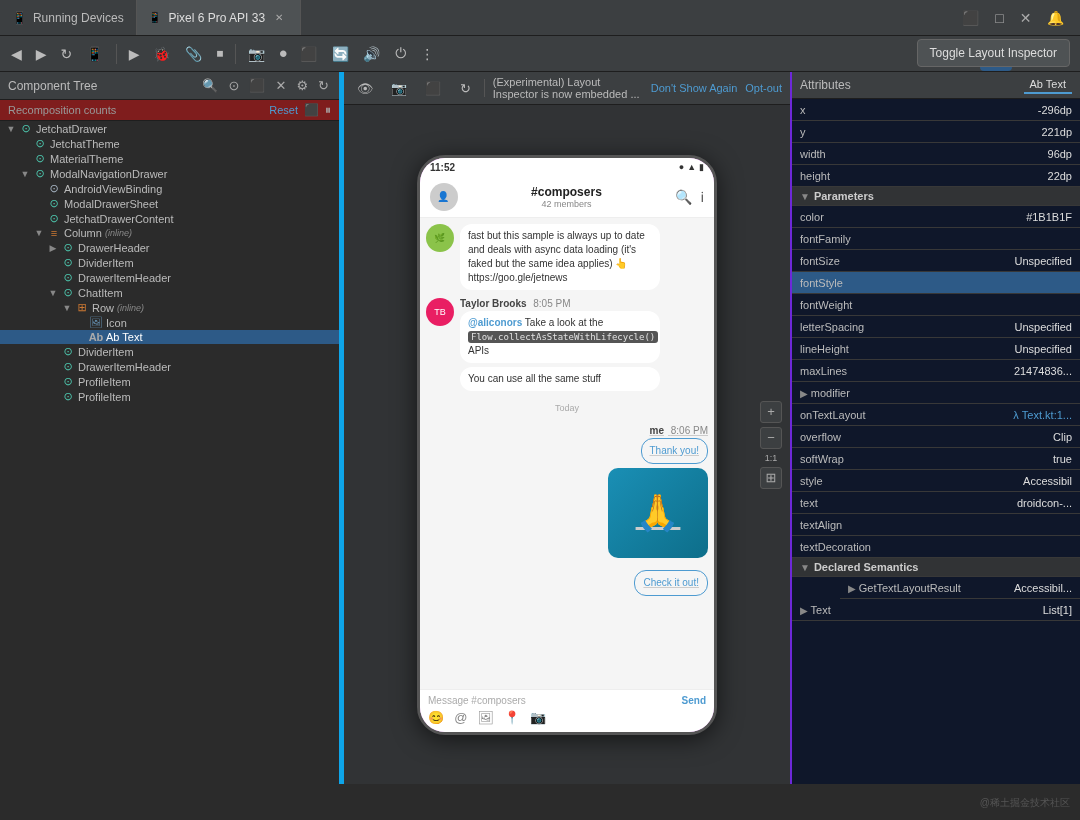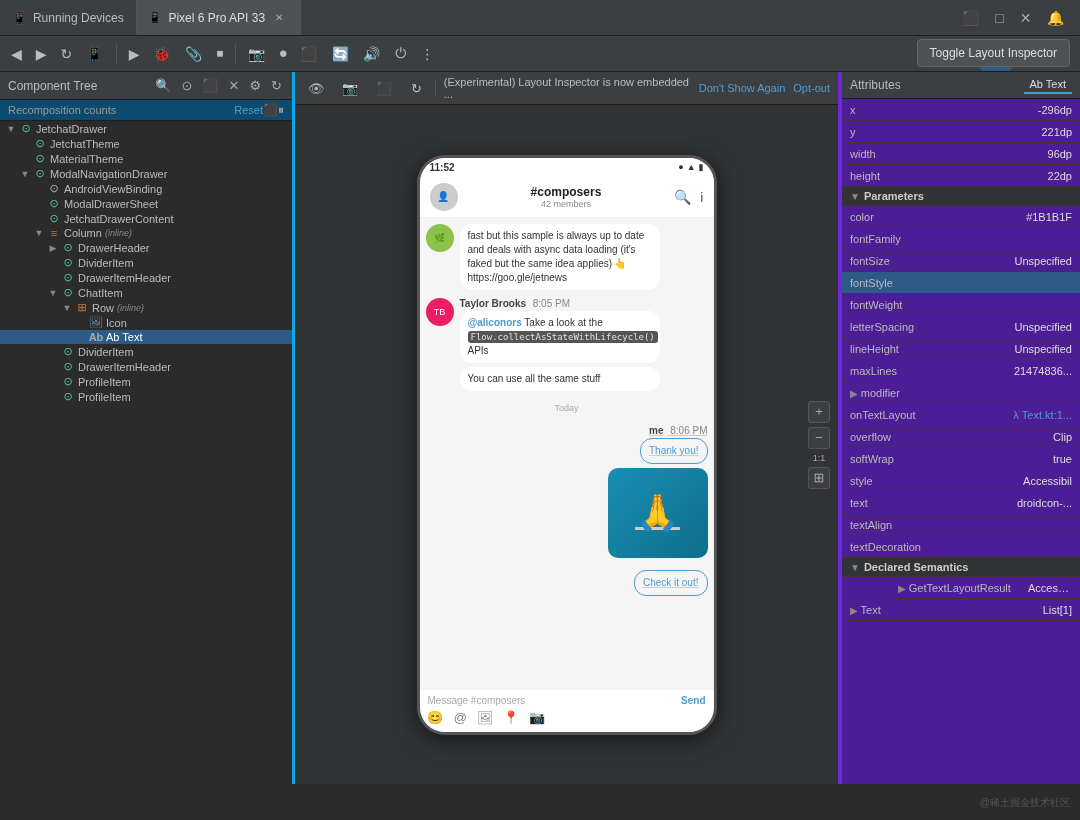--- a/index.html
+++ b/index.html
@@ -91,23 +91,23 @@
     }
 
     
     .main-area {
       display: flex;
       height: calc(820px - 36px - 36px - 36px);
     }
 
     
     .left-panel {
-      width: 295px;
+      width: 344px;
       background: #2b2b2b;
-      border-right: 3px solid #0ea5e9;
+      border-right: 5px solid #0ea5e9;
       display: flex;
       flex-direction: column;
       overflow: hidden;
     }
 
     
     .ct-header {
       display: flex;
       align-items: center;
       padding: 4px 8px;
@@ -127,22 +127,23 @@
       cursor: pointer;
       font-size: 13px;
       padding: 2px;
     }
 
     
     .recomp-bar {
       display: flex;
       align-items: center;
       padding: 3px 8px;
-      background: #0c4a6e;
+      background: #7f1d1d;
       border-bottom: 1px solid #1e1e1e;
+      gap: 6px;
     }
     .recomp-label {
       font-size: 11px;
       color: #999;
       flex: 1;
     }
     .recomp-reset {
       font-size: 11px;
       color: #4e9bd1;
       cursor: pointer;
@@ -439,23 +440,23 @@
       font-size: 13px;
       cursor: pointer;
     }
     .side-label {
       font-size: 9px;
       color: #aaa;
     }
 
     
     .right-panel {
-      width: 242px;
-      background: #4c1d95;
-      border-left: 4px solid #6d28d9;
+      width: 290px;
+      background: #0f172a;
+      border-left: 2px solid #6d28d9;
       display: flex;
       flex-direction: column;
       overflow: hidden;
     }
     .attr-header {
       display: flex;
       align-items: center;
       padding: 4px 8px;
       background: #3c3f41;
       border-bottom: 1px solid #1e1e1e;

